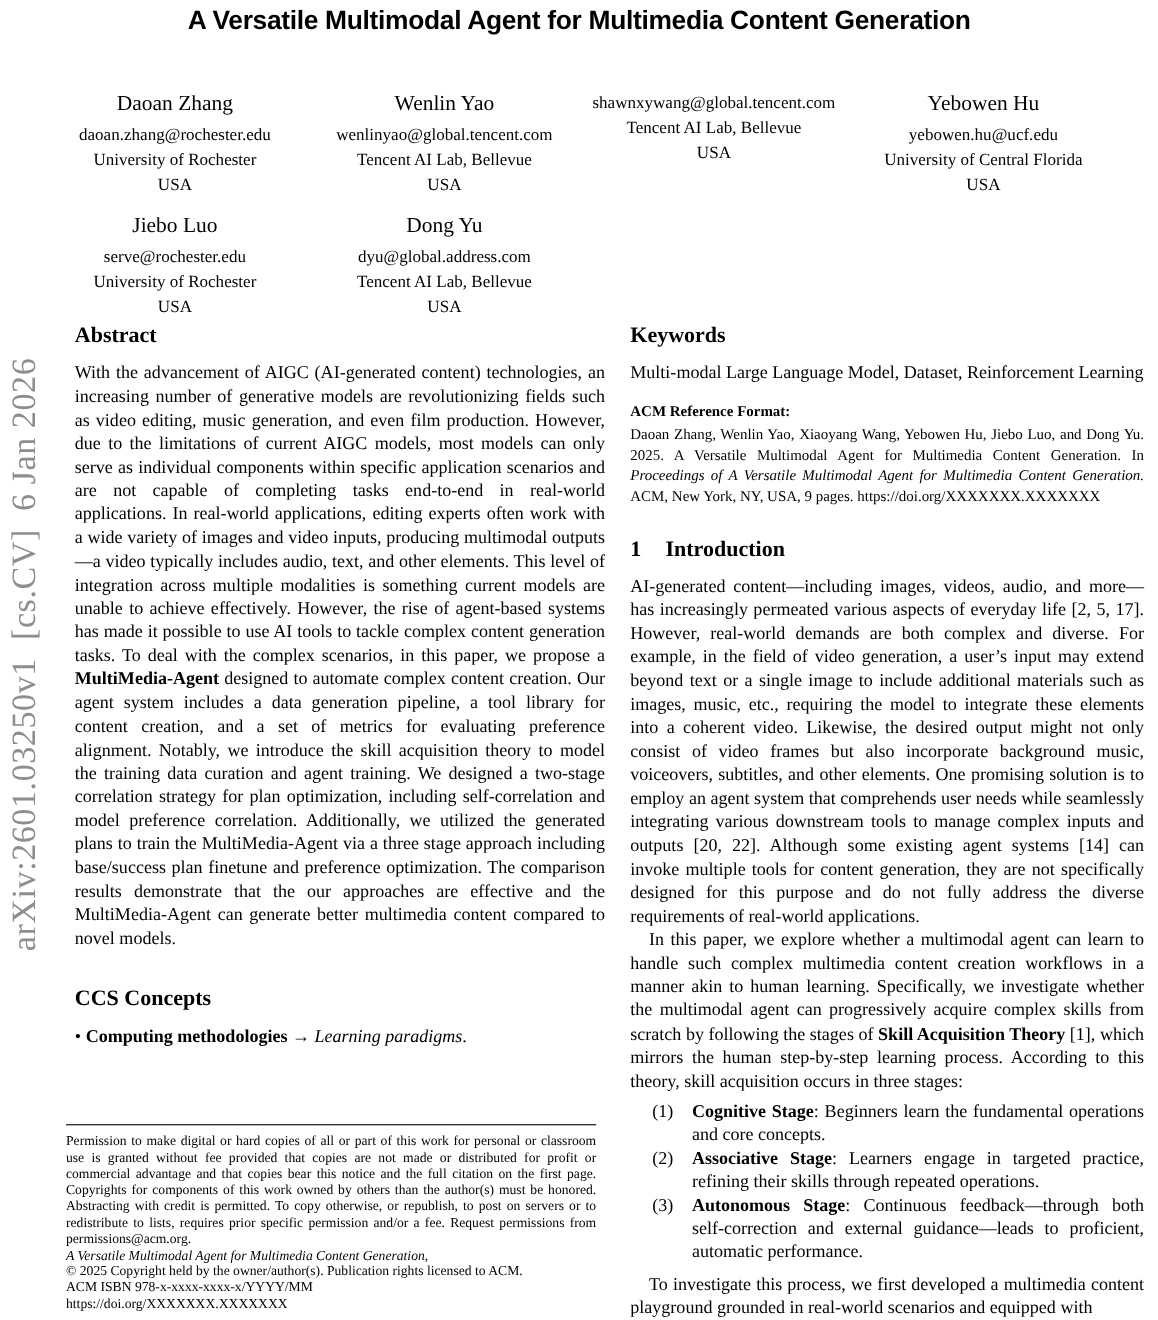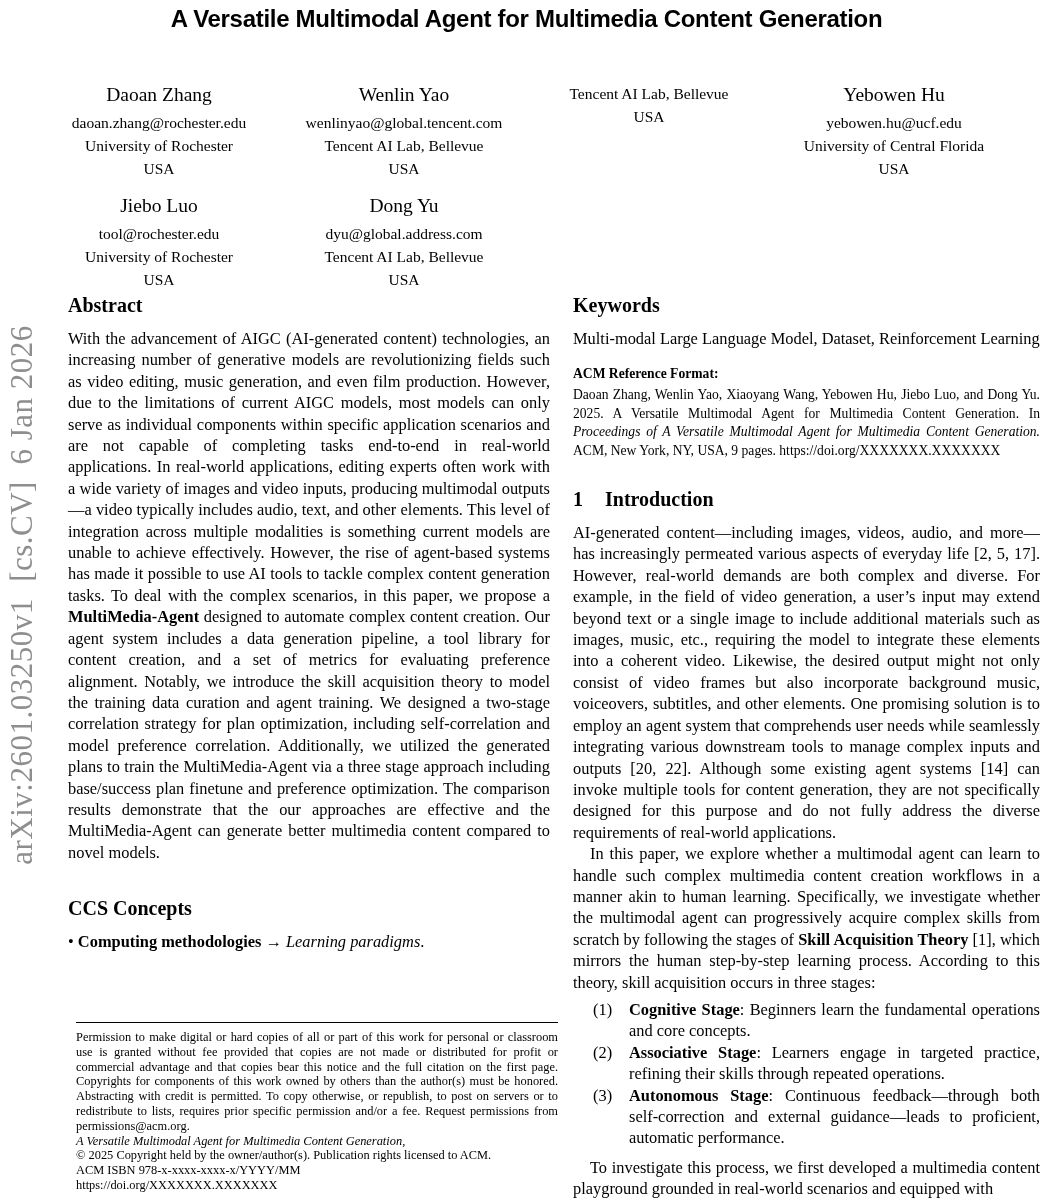--- a/index.html
+++ b/index.html
@@ -29,21 +29,21 @@
   .col-right{position:absolute;left:573px;top:293px;width:467px;}
 
   .sechead{font-size:20px;font-weight:bold;margin:0 0 11px 0;line-height:24px;}
   .bodytext{font-size:16.4px;line-height:21.4px;text-align:justify;margin:0;}
   .b{font-weight:bold;}
   .i{font-style:italic;}
 
   .ccs-block{margin-top:33px;}
 
   
-  .footnote{position:absolute;left:76px;top:1022px;width:482px;
+  .footnote{position:absolute;left:60px;top:1022px;width:482px;
             border-top:1.5px solid #000;padding-top:7px;
             font-size:12.4px;line-height:14.8px;}
   .footnote p{margin:0;}
   .footnote .perm{text-align:justify;}
 
   
   .kw-text{margin-bottom:16px;}
   .acmref-head{font-size:13.6px;font-weight:bold;margin:0 0 3px 0;line-height:18px;}
   .acmref-text{font-size:13.6px;line-height:18.4px;text-align:justify;margin:0;}
   .introhead{margin-top:27px;margin-bottom:11px;}
@@ -70,32 +70,33 @@
       <div class="detail">University of Rochester</div>
       <div class="detail">USA</div>
     </div>
     <div class="author">
       <div class="name">Wenlin Yao</div>
       <div class="detail">wenlinyao@global.tencent.com</div>
       <div class="detail">Tencent AI Lab, Bellevue</div>
       <div class="detail">USA</div>
     </div>
     <div class="author">
+      <div class="detail">shawnxywang@global.tencent.com</div>
       <div class="detail">Tencent AI Lab, Bellevue</div>
       <div class="detail">USA</div>
     </div>
     <div class="author">
       <div class="name">Yebowen Hu</div>
       <div class="detail">yebowen.hu@ucf.edu</div>
       <div class="detail">University of Central Florida</div>
       <div class="detail">USA</div>
     </div>
     <div class="author">
       <div class="name">Jiebo Luo</div>
-      <div class="detail">tool@rochester.edu</div>
+      <div class="detail">serve@rochester.edu</div>
       <div class="detail">University of Rochester</div>
       <div class="detail">USA</div>
     </div>
     <div class="author">
       <div class="name">Dong Yu</div>
       <div class="detail">dyu@global.address.com</div>
       <div class="detail">Tencent AI Lab, Bellevue</div>
       <div class="detail">USA</div>
     </div>
   </div>

